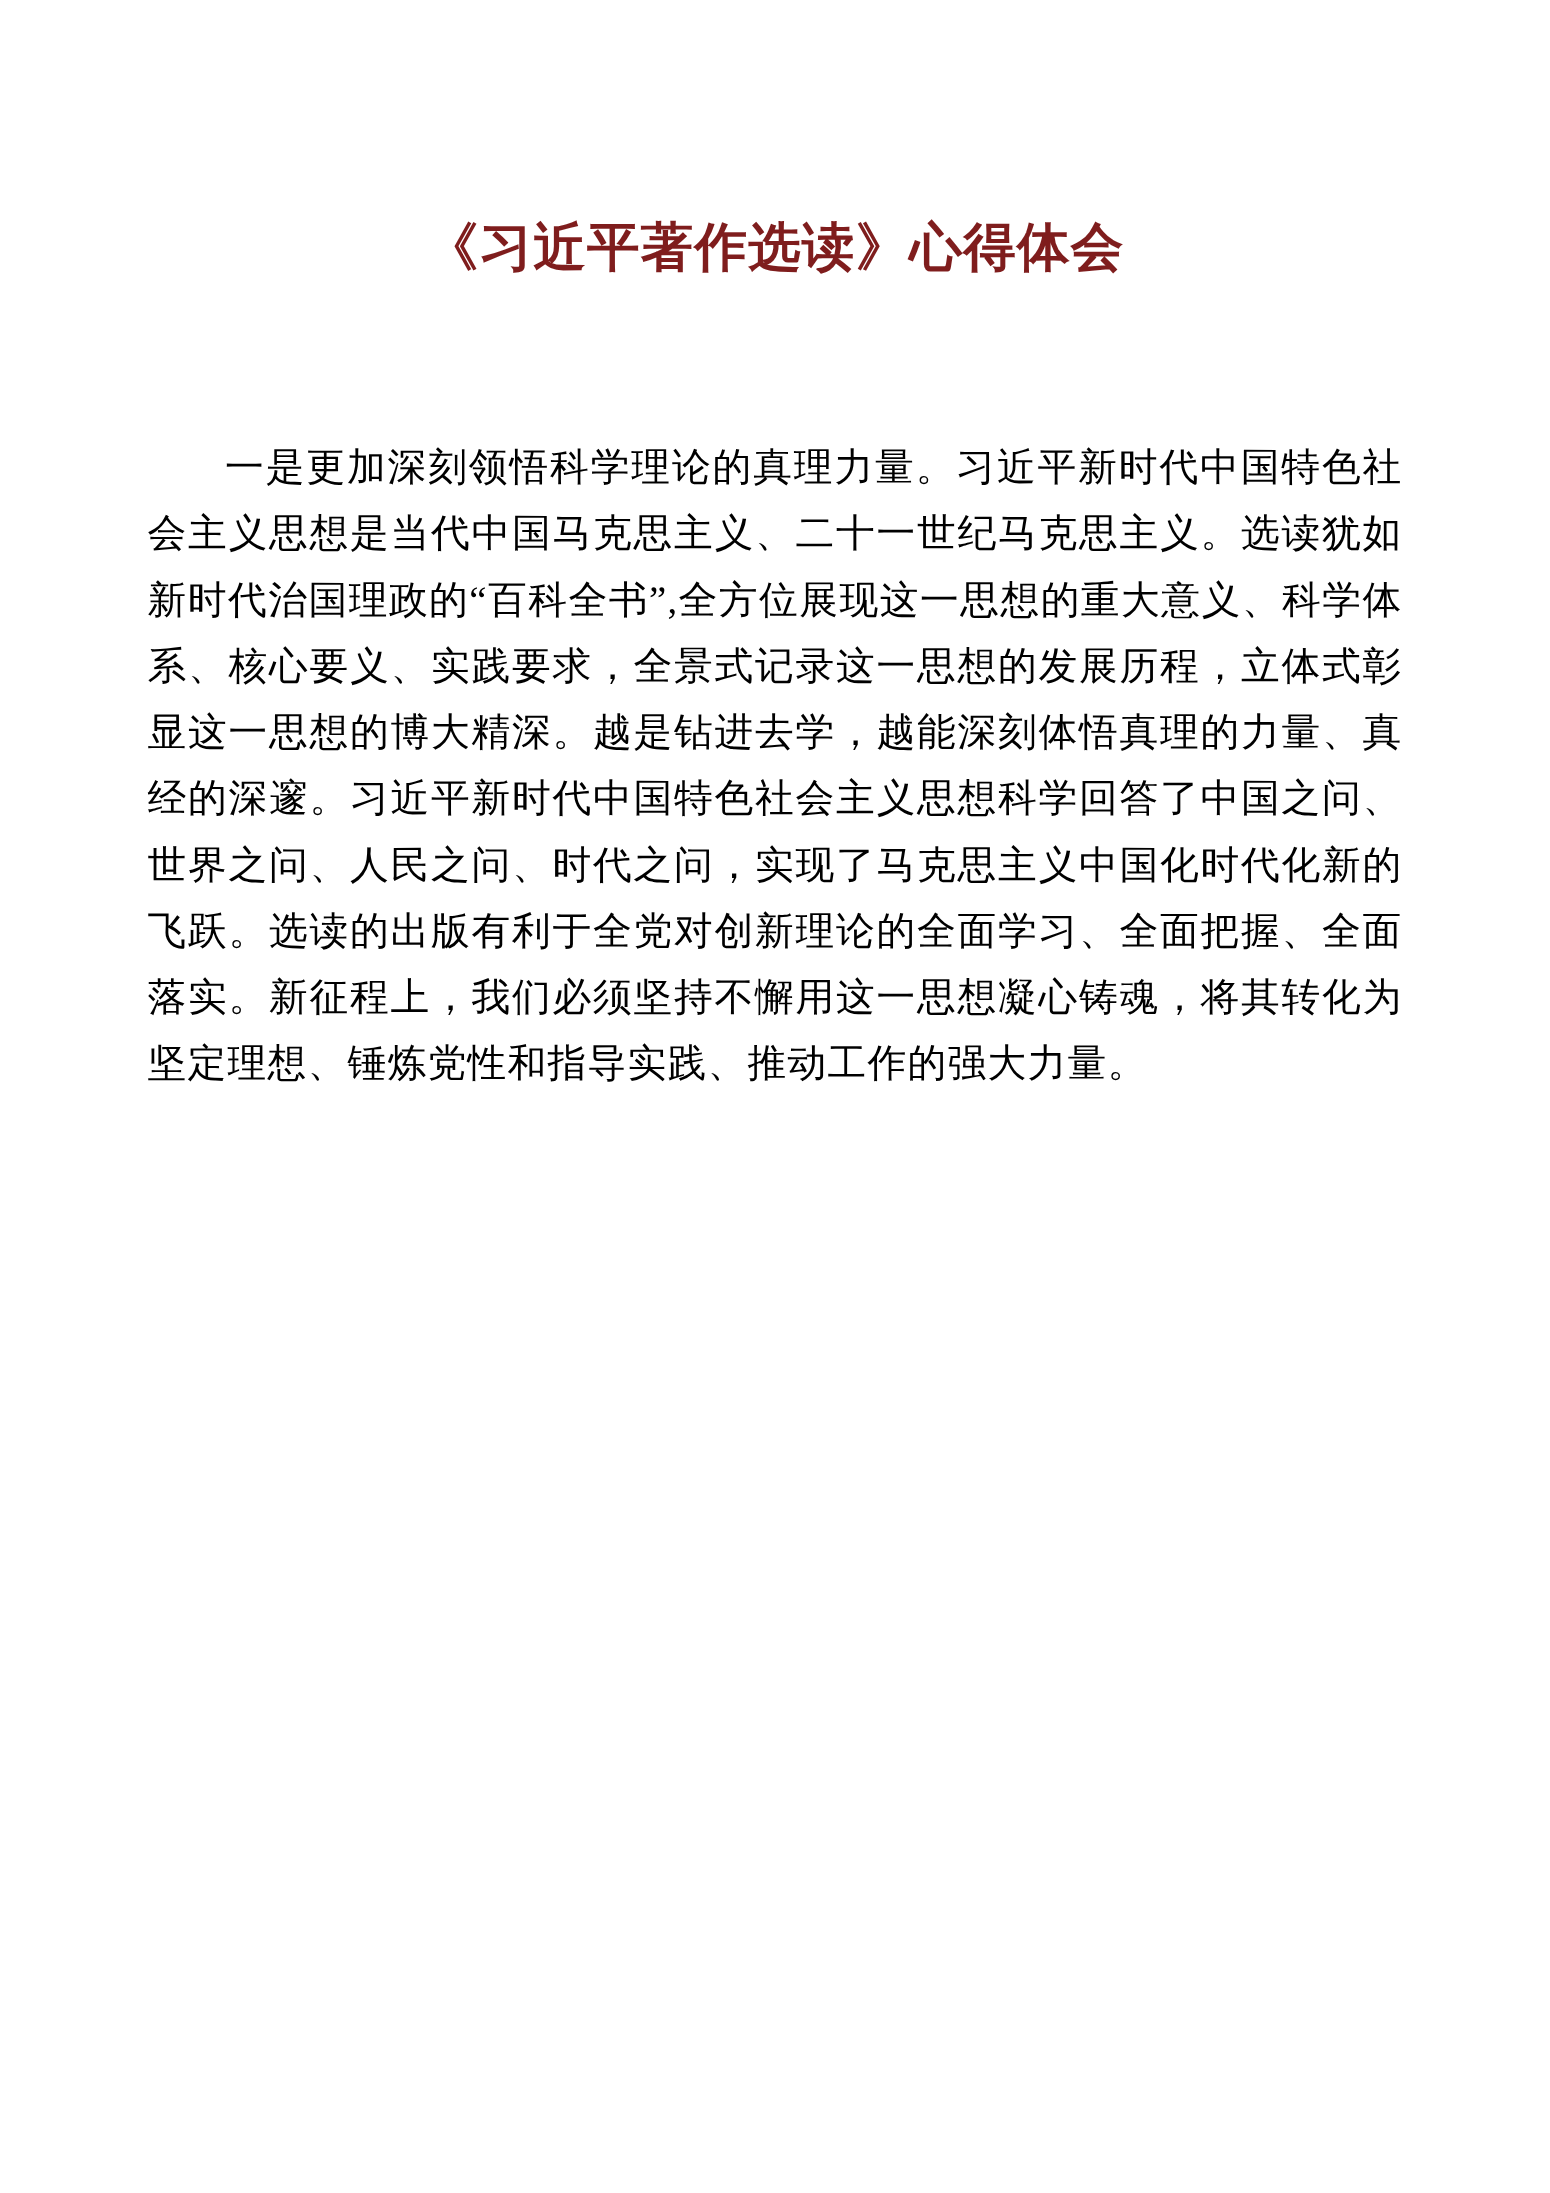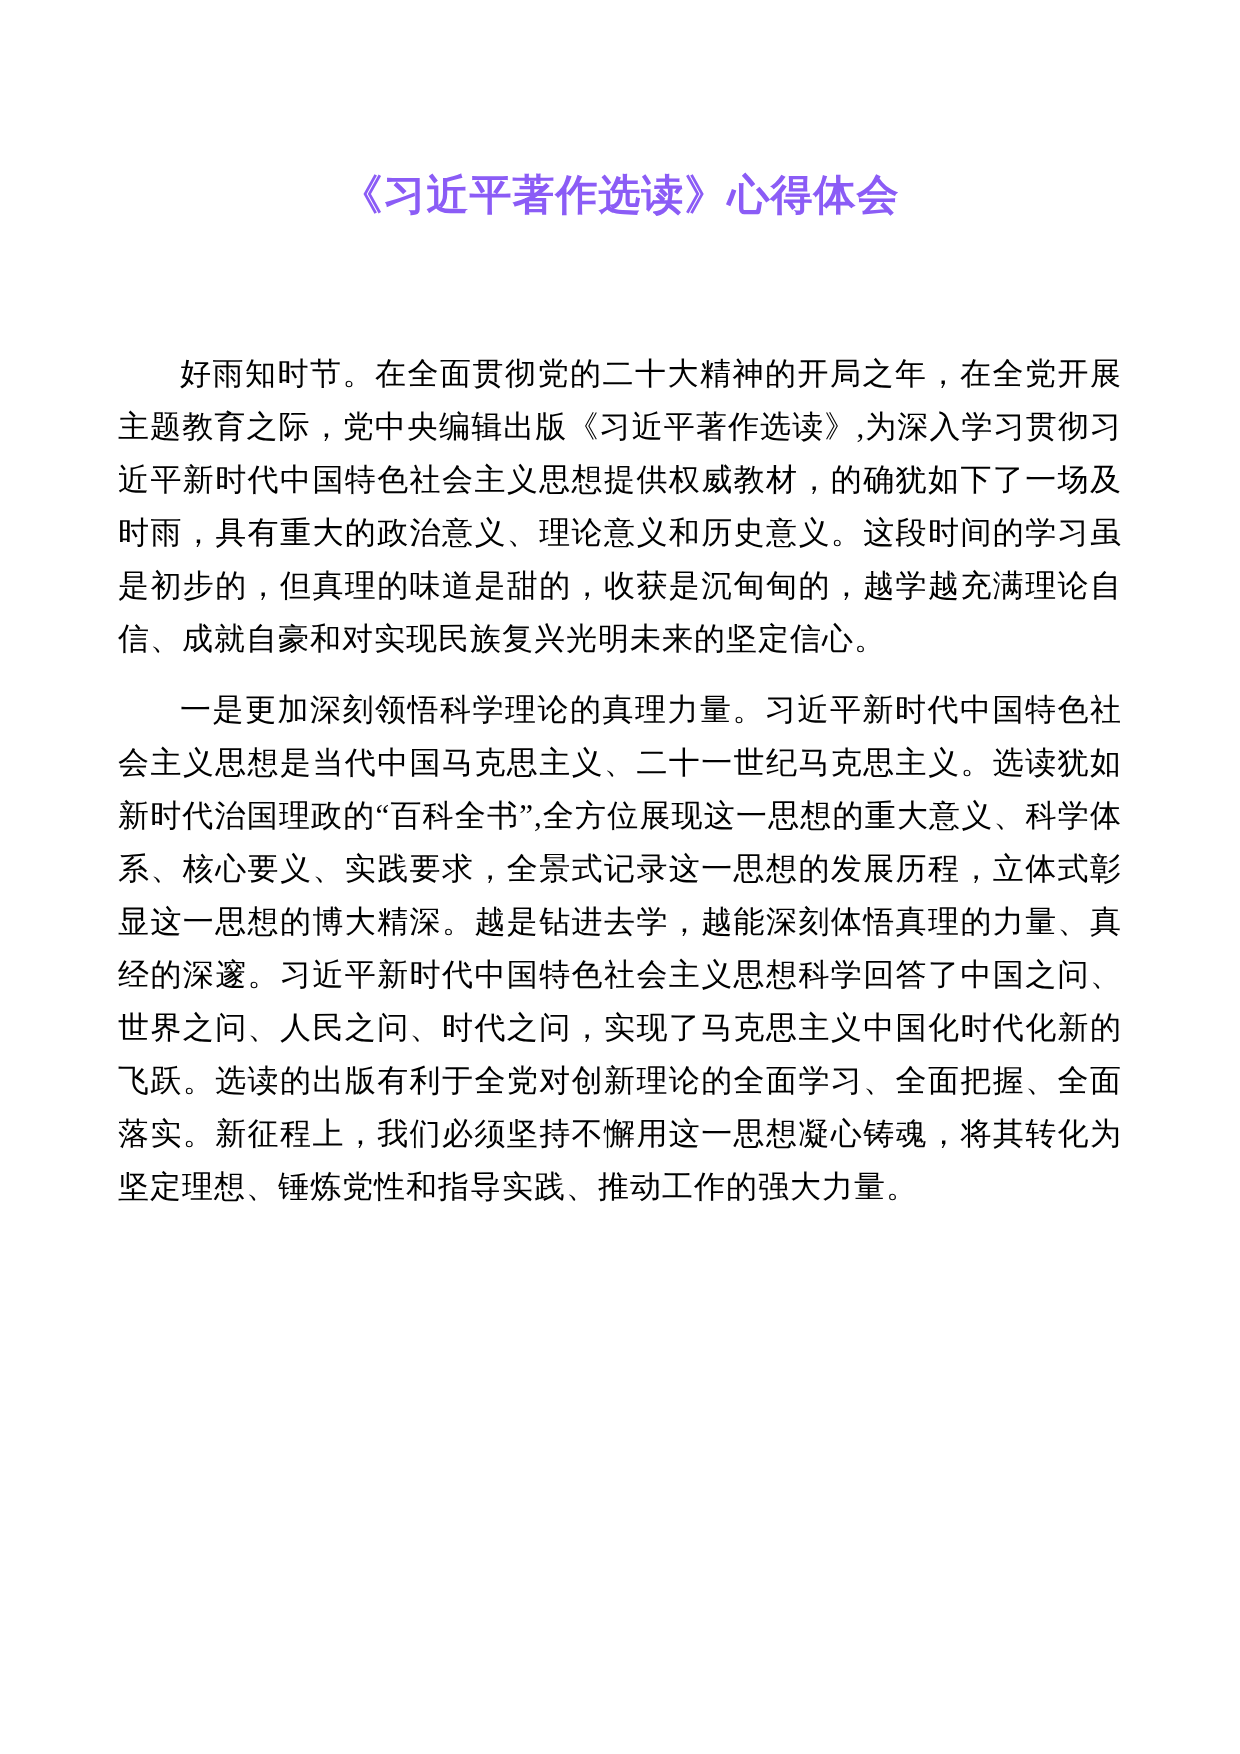--- a/index.html
+++ b/index.html
@@ -12,27 +12,27 @@
     width: 1240px;
     height: 1754px;
     margin: 0 auto;
     background: #ffffff;
     box-sizing: border-box;
     padding: 172px 118px 0 118px;
     overflow: hidden;
     color: #000000;
   }
   .doc-title {
-    font-family: Liberation Mono, monospace;
+    font-family: Liberation Sans, sans-serif;
     font-weight: bold;
     font-size: 42px;
     line-height: 1.25;
     letter-spacing: 1px;
     text-align: center;
-    color: #8b5cf6;
+    color: #7f1d1d;
     margin: 0 0 122px 0;
   }
   .doc-body {
     width: 1004px;
   }
   .para {
     font-family: "Liberation Serif", serif;
     font-size: 31px;
     line-height: 1.71;
     letter-spacing: 1px;
@@ -45,16 +45,15 @@
   .para:last-child {
     margin-bottom: 0;
   }
 </style>
 </head>
 <body>
 
 <div class="page">
   <h1 class="doc-title">《习近平著作选读》心得体会</h1>
   <div class="doc-body">
-    <p class="para">好雨知时节。在全面贯彻党的二十大精神的开局之年，在全党开展主题教育之际，党中央编辑出版《习近平著作选读》,为深入学习贯彻习近平新时代中国特色社会主义思想提供权威教材，的确犹如下了一场及时雨，具有重大的政治意义、理论意义和历史意义。这段时间的学习虽是初步的，但真理的味道是甜的，收获是沉甸甸的，越学越充满理论自信、成就自豪和对实现民族复兴光明未来的坚定信心。</p>
     <p class="para">一是更加深刻领悟科学理论的真理力量。习近平新时代中国特色社会主义思想是当代中国马克思主义、二十一世纪马克思主义。选读犹如新时代治国理政的“百科全书”,全方位展现这一思想的重大意义、科学体系、核心要义、实践要求，全景式记录这一思想的发展历程，立体式彰显这一思想的博大精深。越是钻进去学，越能深刻体悟真理的力量、真经的深邃。习近平新时代中国特色社会主义思想科学回答了中国之问、世界之问、人民之问、时代之问，实现了马克思主义中国化时代化新的飞跃。选读的出版有利于全党对创新理论的全面学习、全面把握、全面落实。新征程上，我们必须坚持不懈用这一思想凝心铸魂，将其转化为坚定理想、锤炼党性和指导实践、推动工作的强大力量。</p>
   </div>
 </div>
 
 </body></html>

